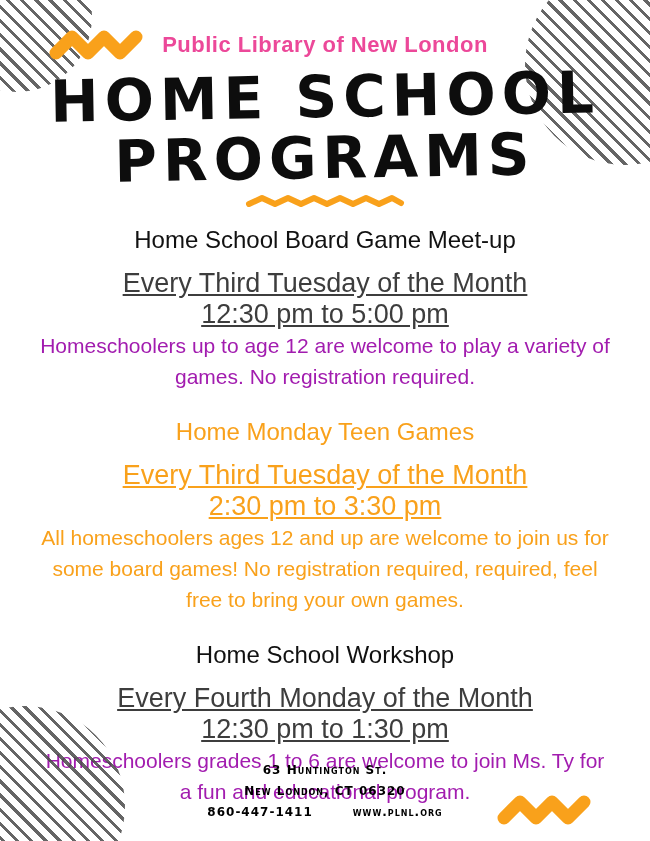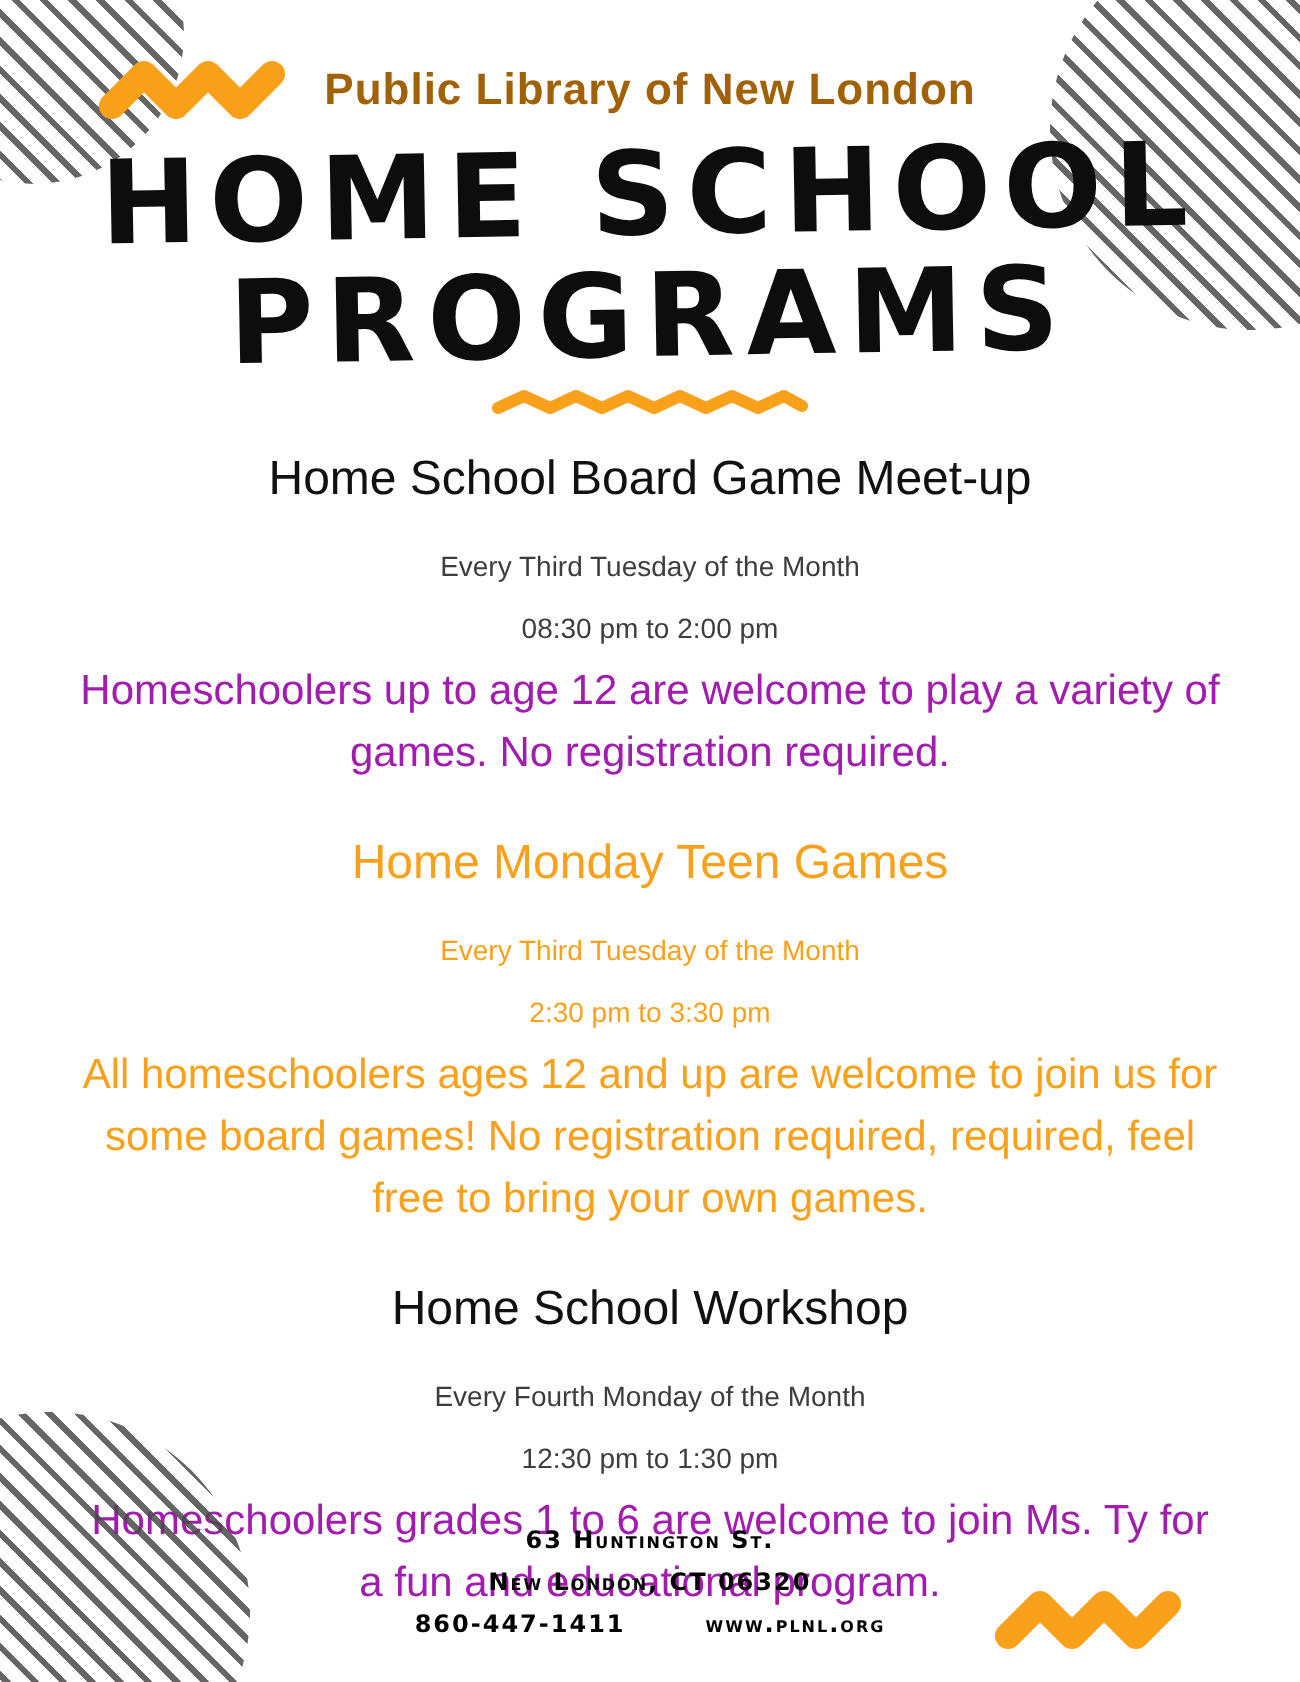--- a/index.html
+++ b/index.html
@@ -39,21 +39,21 @@
   
   .zigzag { position: absolute; }
   .zigzag-top-left     { top: 28px;  left: 48px; }
   .zigzag-bottom-right { bottom: 14px; right: 58px; }
   .zigzag-underline    { position: static; display: block; margin: 6px auto 18px auto; }
 
   
   .library-name {
     font-size: 22px;
     font-weight: 700;
-    color: #a16207;
+    color: #ec4899;
     letter-spacing: 0.5px;
     margin: 8px 0 10px 0;
   }
   .big-title {
     font-family: "DejaVu Sans", sans-serif;
     font-weight: 900;
     font-size: 58px;
     line-height: 1.02;
     color: #0d0d0d;
     letter-spacing: 6px;
@@ -64,23 +64,24 @@
 
   
   .section { margin: 0 auto 26px auto; max-width: 580px; }
   .section-heading {
     font-size: 24px;
     font-weight: 400;
     color: #111111;
     margin-bottom: 14px;
   }
   .section-line {
-    font-size: 14px;
+    font-size: 27px;
     line-height: 31px;
     color: #3d3d3d;
+    text-decoration: underline;
   }
   .section-desc {
     font-size: 21px;
     line-height: 31px;
     color: #a21caf;
     max-width: 570px;
     margin: 0 auto;
   }
   .section.accent .section-heading,
   .section.accent .section-line,
@@ -123,21 +124,21 @@
   <div class="big-title">Home School</div>
   <div class="big-title">Programs</div>
 
   <svg class="zigzag-underline" width="160" height="14" viewBox="0 0 160 14">
     <polyline points="4,10 17,4 30,10 43,4 56,10 69,4 82,10 95,4 108,10 121,4 134,10 147,4 156,9" fill="none" stroke="#F9A11B" stroke-width="6" stroke-linecap="round" stroke-linejoin="round"></polyline>
   </svg>
 
   <div class="section">
     <div class="section-heading">Home School Board Game Meet-up</div>
     <div class="section-line">Every Third Tuesday of the Month</div>
-    <div class="section-line">08:30 pm to 2:00 pm</div>
+    <div class="section-line">12:30 pm to 5:00 pm</div>
     <div class="section-desc">Homeschoolers up to age 12 are welcome to play a variety of games. No registration required.</div>
   </div>
 
   <div class="section accent">
     <div class="section-heading">Home Monday Teen Games</div>
     <div class="section-line">Every Third Tuesday of the Month</div>
     <div class="section-line">2:30 pm to 3:30 pm</div>
     <div class="section-desc">All homeschoolers ages 12 and up are welcome to join us for some board games! No registration required, required, feel free to bring your own games.</div>
   </div>
 

